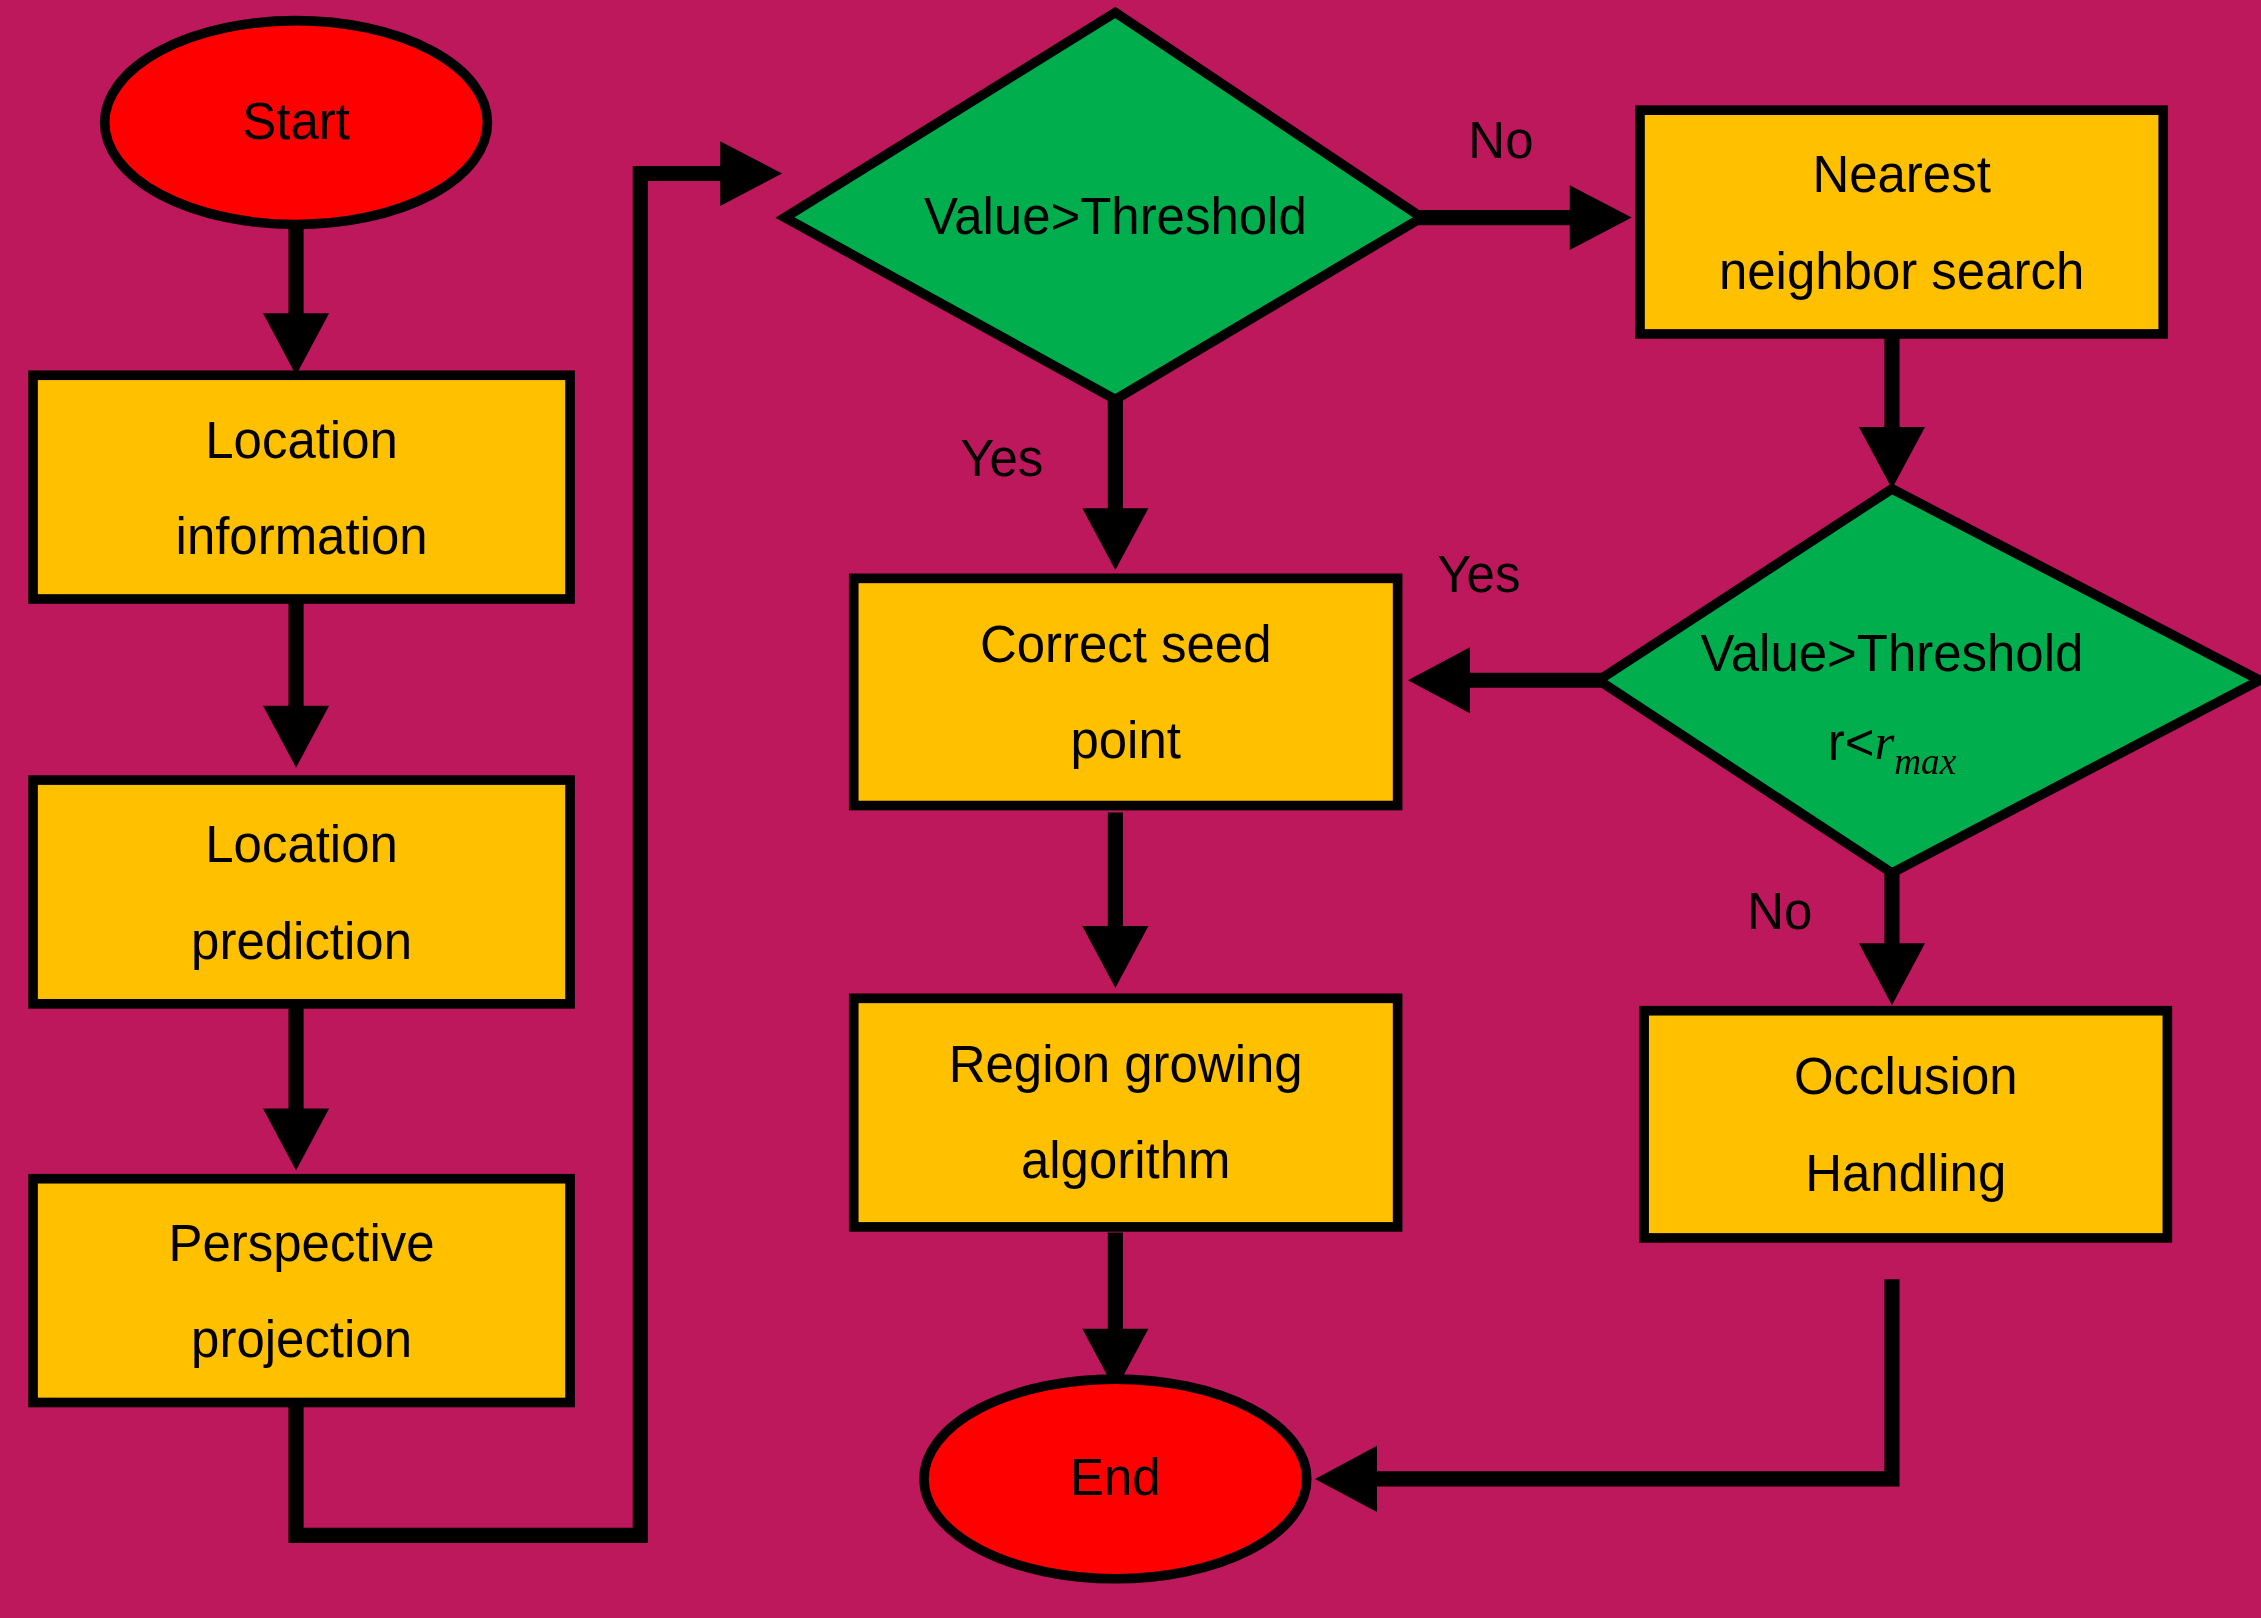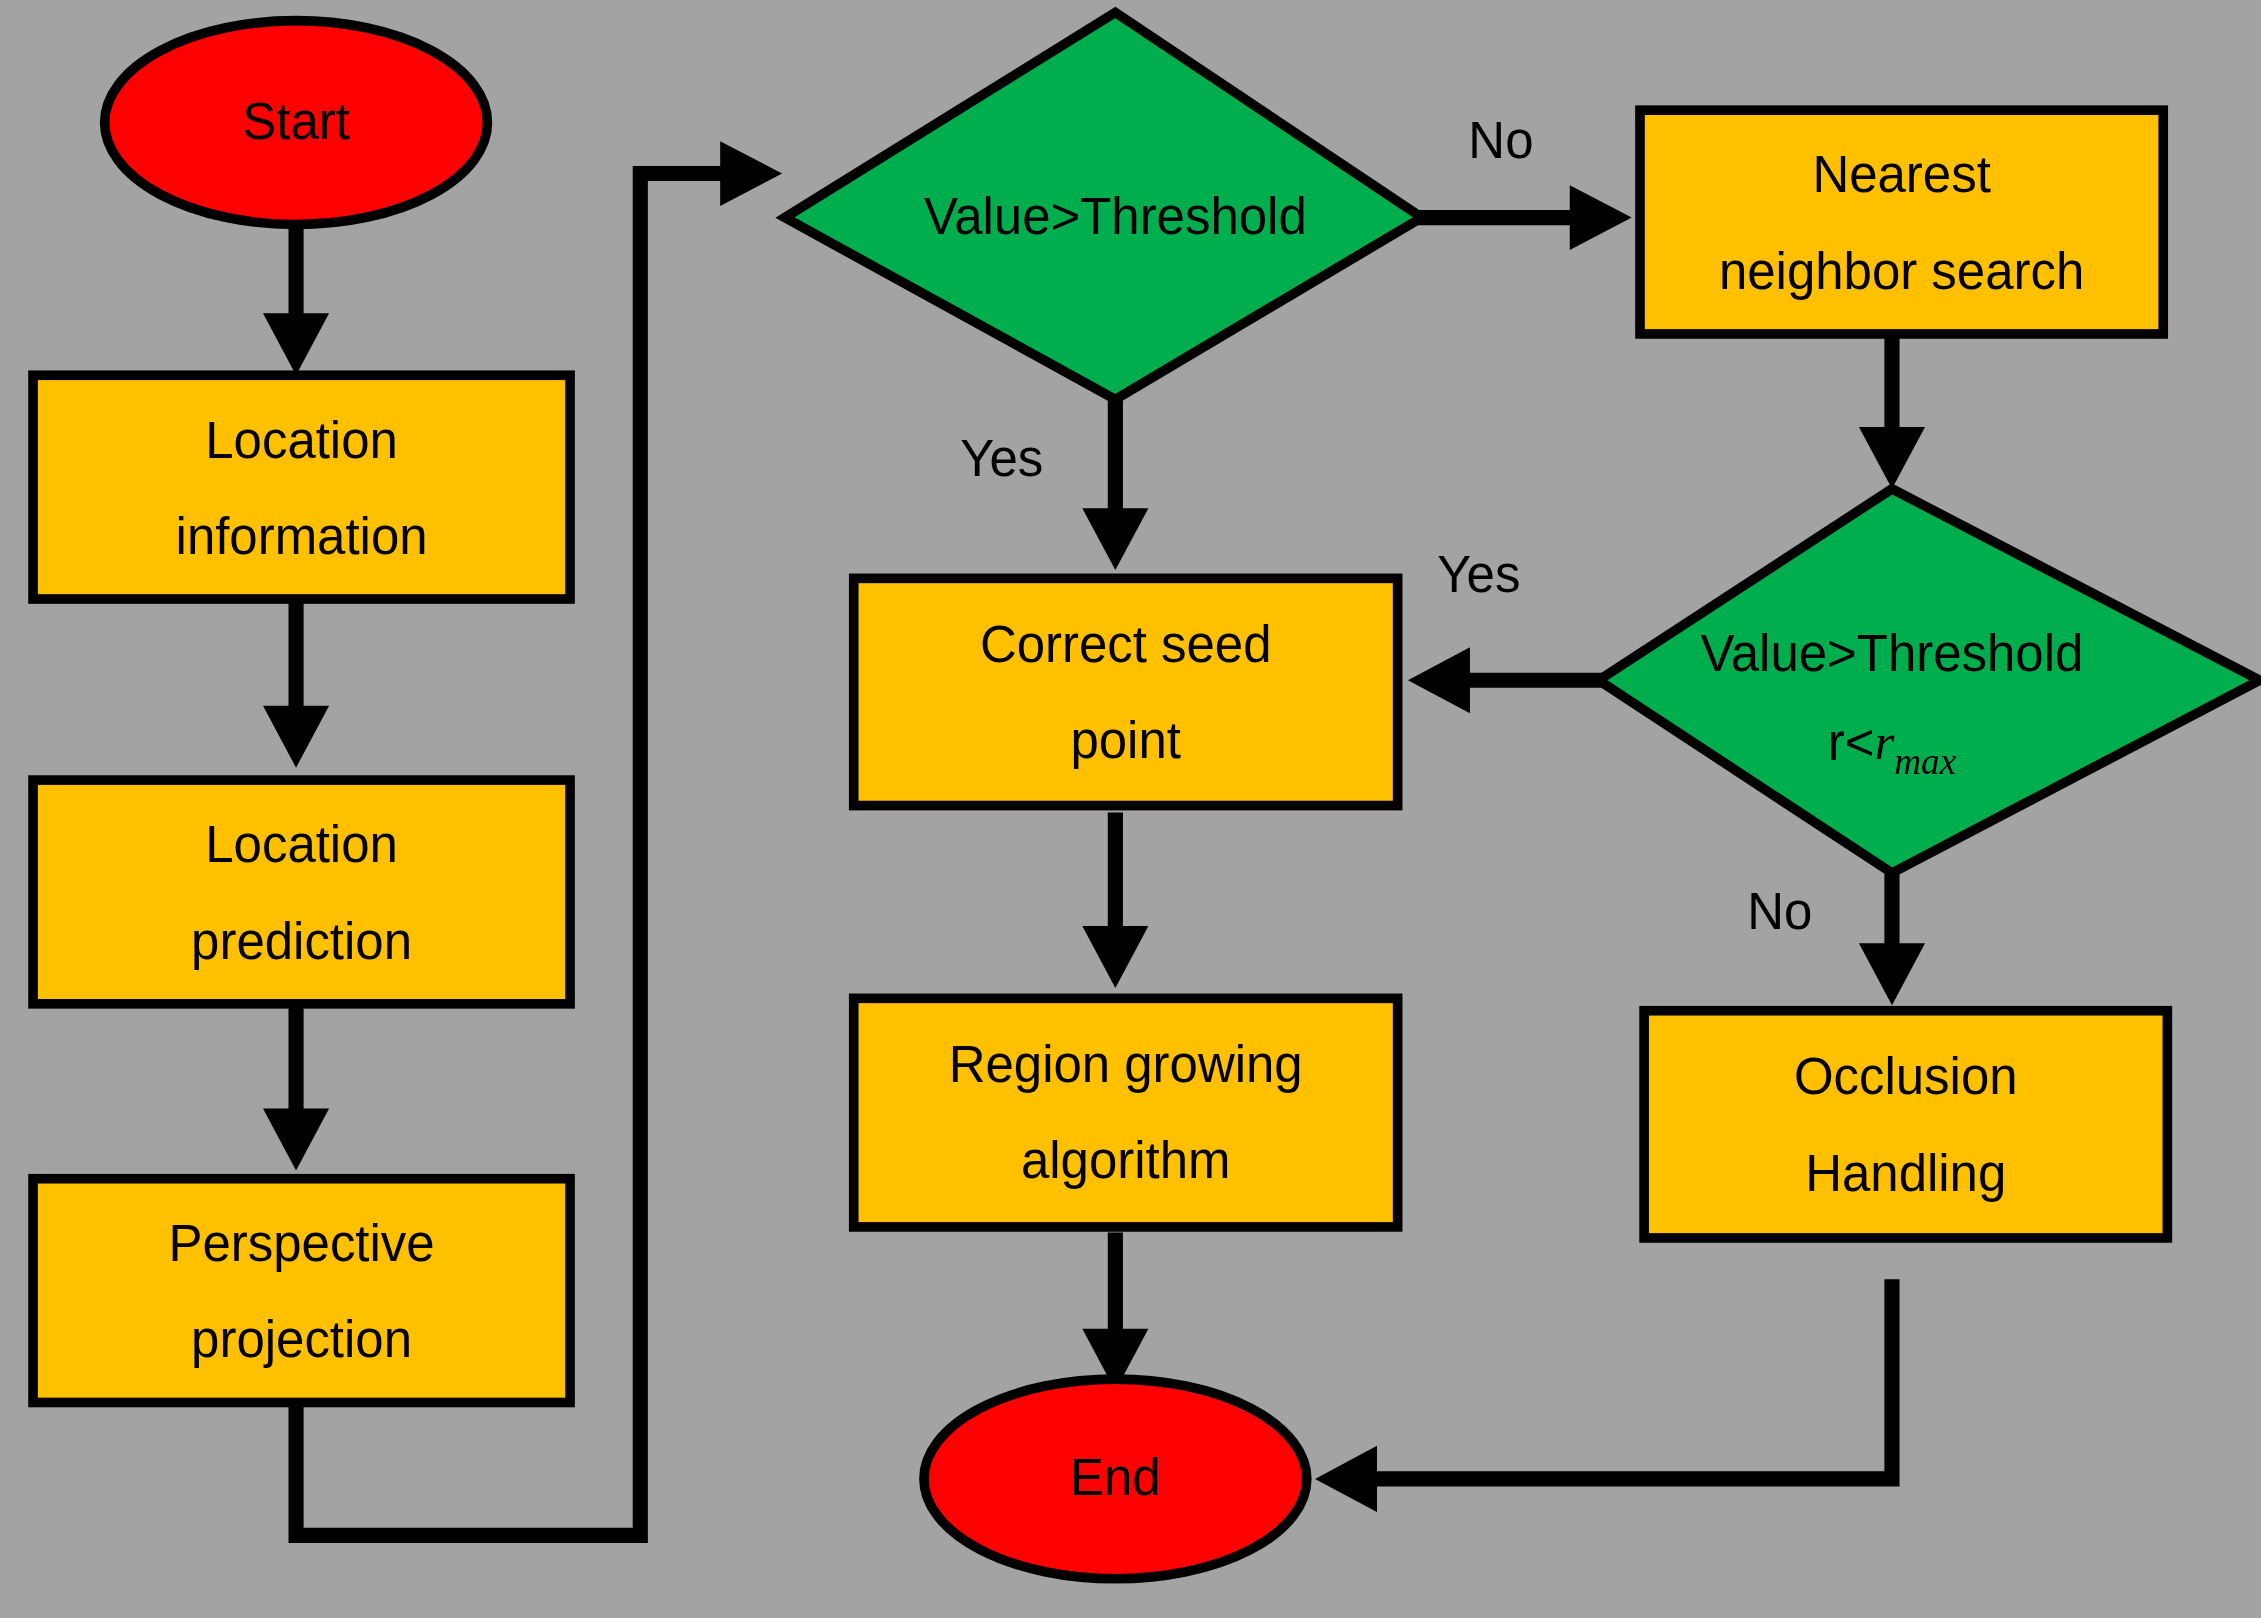--- a/index.html
+++ b/index.html
@@ -10,21 +10,21 @@
   body {
     width: 2261px;
     height: 1618px;
     font-family: "Liberation Sans", sans-serif;
     overflow: hidden;
   }
   #flowchart-root {
     position: relative;
     width: 2261px;
     height: 1618px;
-    background: #a3a3a3;
+    background: #be185d;
   }
   svg#flow-svg {
     position: absolute;
     top: 0;
     left: 0;
     width: 2261px;
     height: 1618px;
     display: block;
   }
   .node-text {

